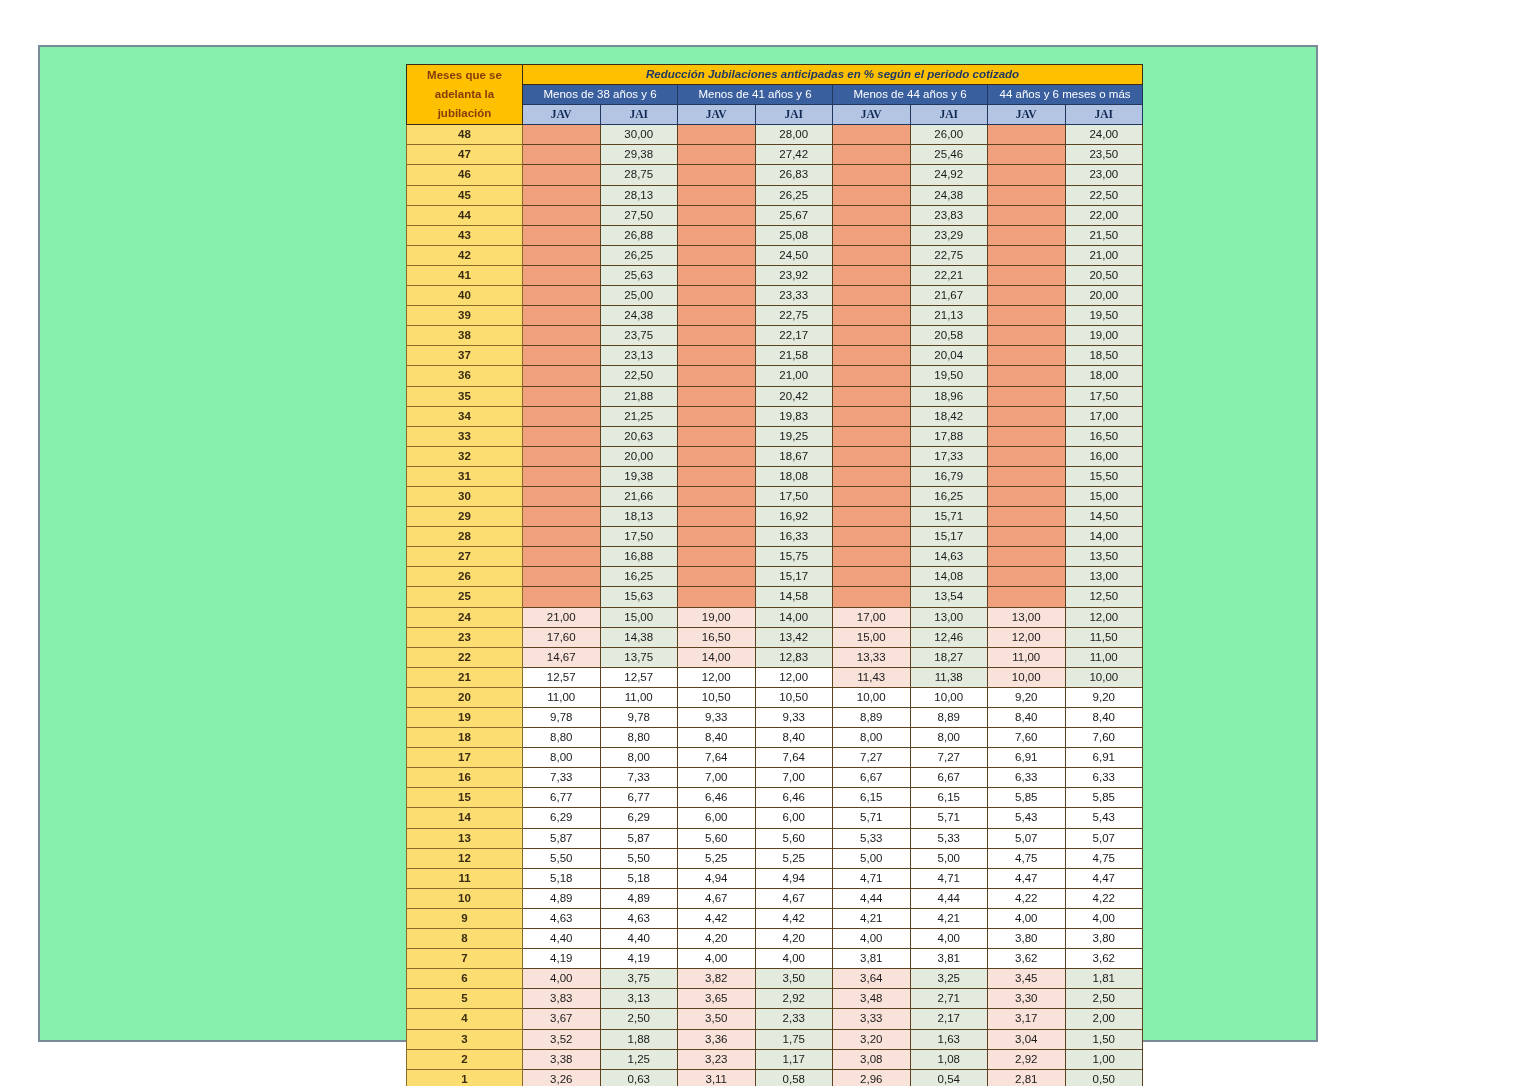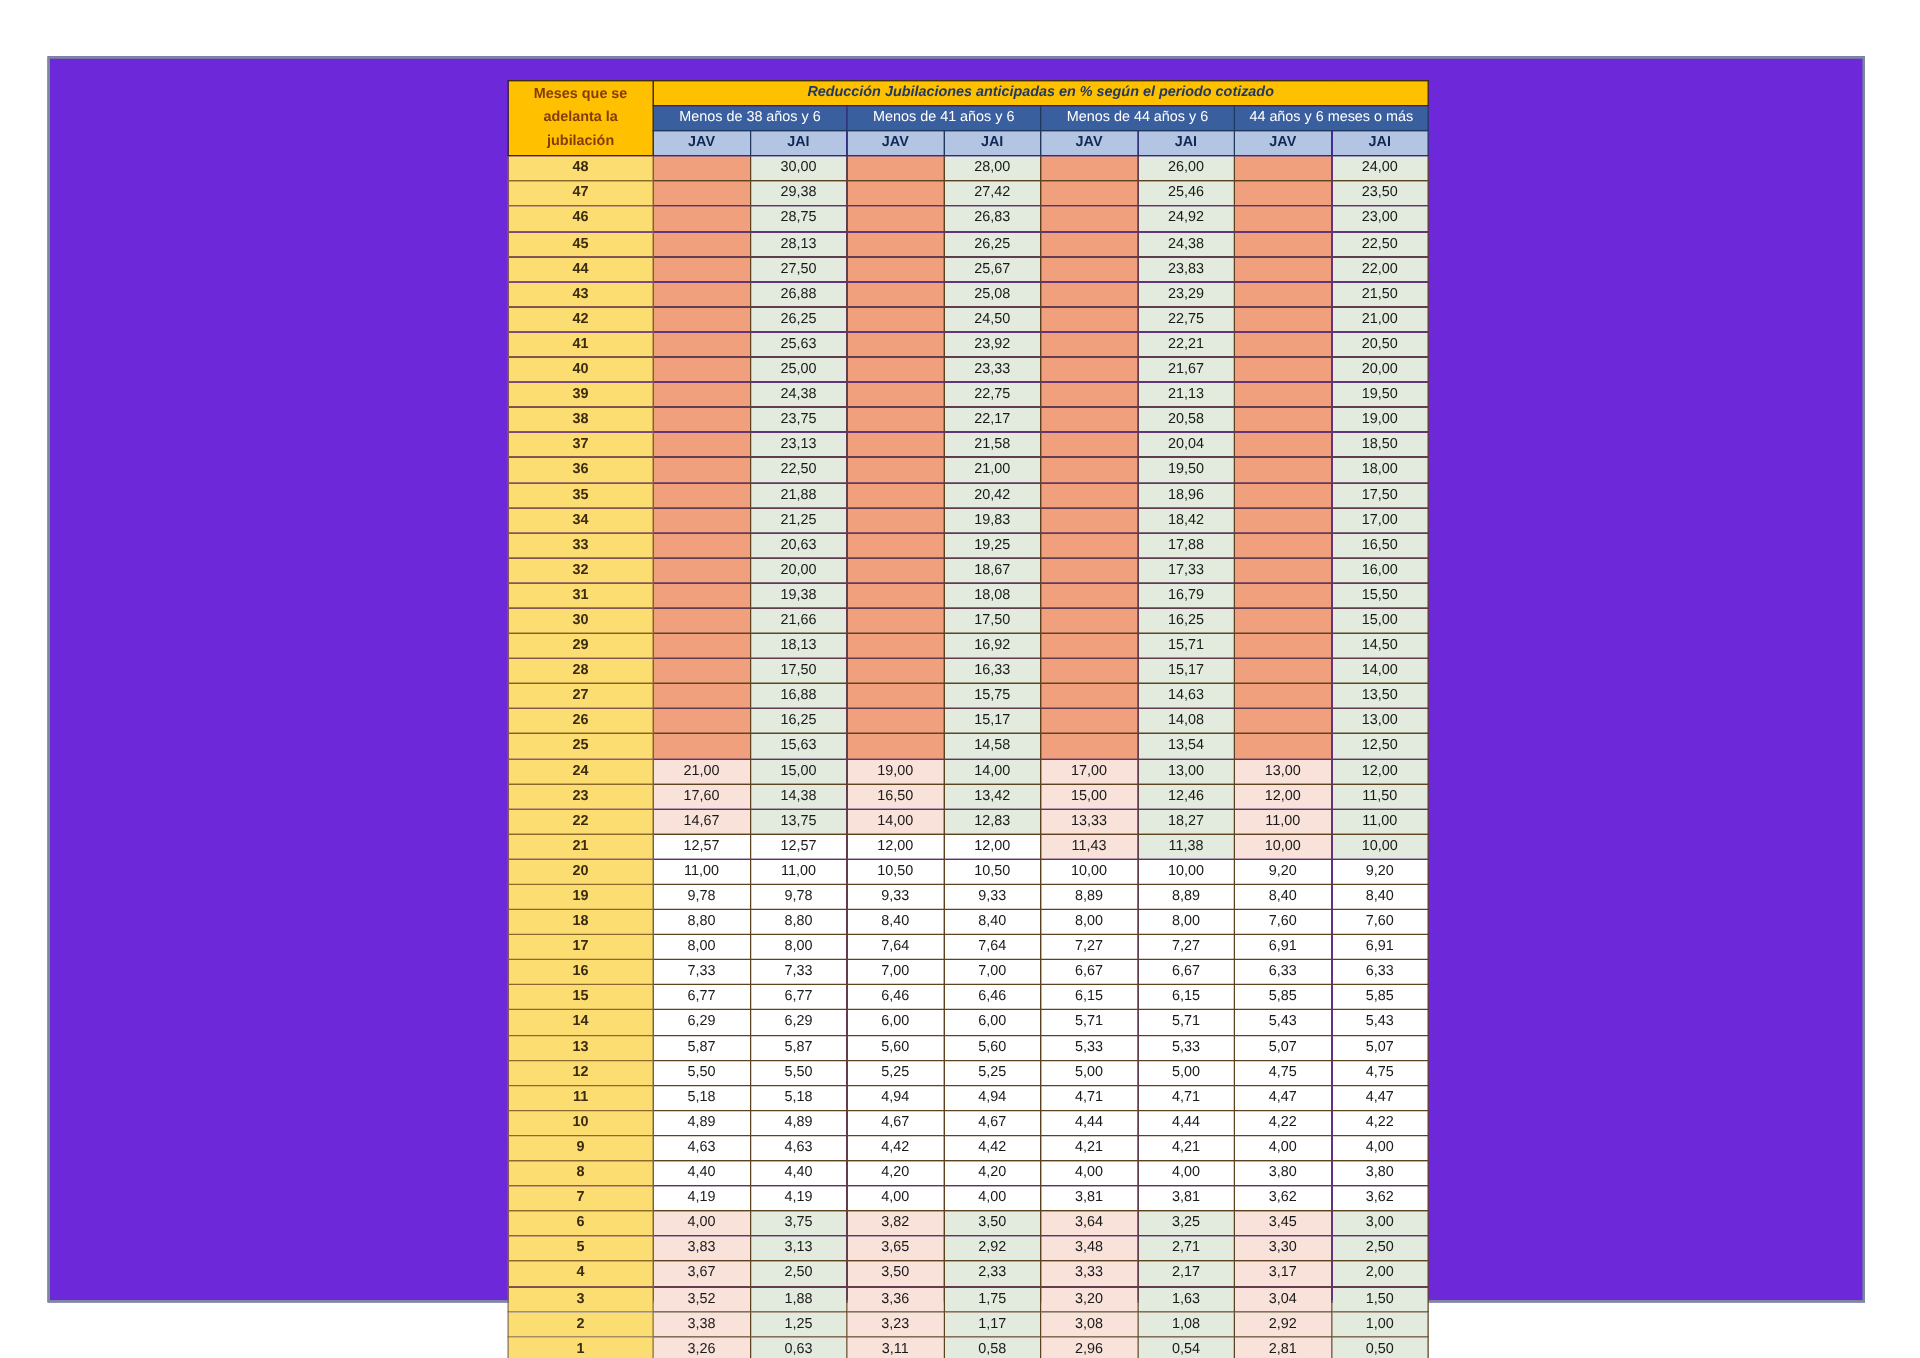--- a/index.html
+++ b/index.html
@@ -13,24 +13,24 @@
     background: #ffffff;
     font-family: "Liberation Sans", sans-serif;
     overflow: hidden;
   }
 
   
   .page-sheet {
     position: absolute;
     left: 38px;
     top: 45px;
-    width: 1454px;
+    width: 1280px;
     height: 997px;
     border: 2px solid #7b8a98;
-    background: #6d28d9;
+    background: #86efac;
     box-sizing: border-box;
     padding-left: 16px;
   }
 
   
   .table-wrap {
     position: absolute;
     left: 366px;
     top: 17px;
     width: 736px;
@@ -87,20 +87,21 @@
     font-size: 12px;
     border: 1px solid #20375e !important;
   }
 
   .hdr-sub {
     background: #B4C5E4;
     color: #102A54;
     font-weight: bold;
     font-size: 12px;
     border: 1px solid #20375e !important;
+    font-family: Liberation Serif, serif;
   }
 
   
   .month {
     background: #FBDD72;
     color: #3a2b12;
     font-weight: bold;
     font-size: 11.5px;
     border: 1px solid #8a6a2a !important;
   }
@@ -617,21 +618,21 @@
           </tr>
           <tr>
             <td class="month">6</td>
             <td class="fill-pink">4,00</td>
             <td class="fill-green">3,75</td>
             <td class="fill-pink">3,82</td>
             <td class="fill-green">3,50</td>
             <td class="fill-pink">3,64</td>
             <td class="fill-green">3,25</td>
             <td class="fill-pink">3,45</td>
-            <td class="fill-green">3,00</td>
+            <td class="fill-green">1,81</td>
           </tr>
           <tr>
             <td class="month">5</td>
             <td class="fill-pink">3,83</td>
             <td class="fill-green">3,13</td>
             <td class="fill-pink">3,65</td>
             <td class="fill-green">2,92</td>
             <td class="fill-pink">3,48</td>
             <td class="fill-green">2,71</td>
             <td class="fill-pink">3,30</td>

